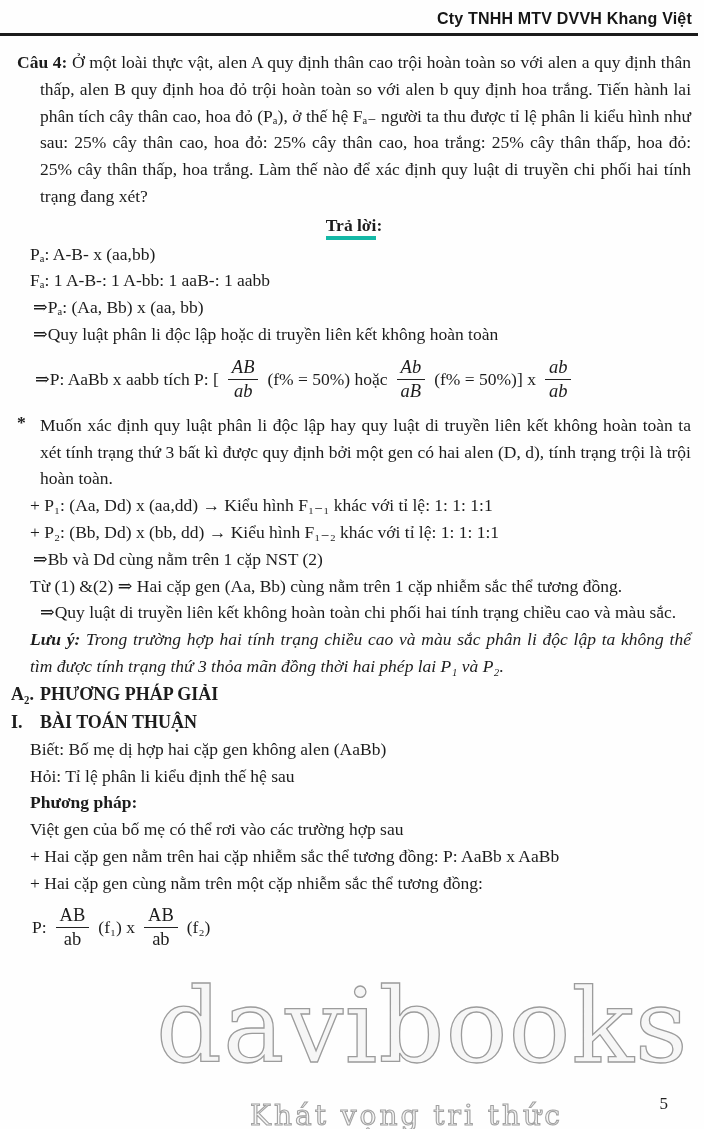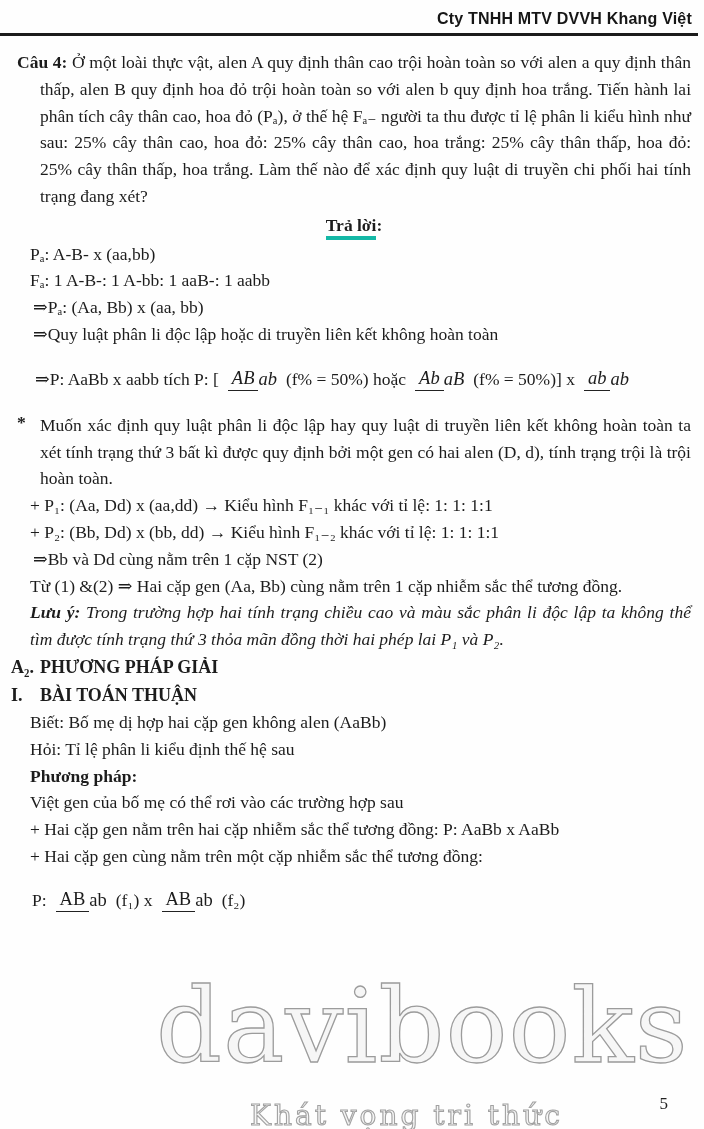--- a/index.html
+++ b/index.html
@@ -29,21 +29,21 @@
   .tra-loi{text-align:center;font-weight:bold;margin:2px 0 2px 0;}
   .tra-loi .u{border-bottom:4px solid #14b8a6;padding-bottom:1px;}
   .in13{margin-left:13px;}   
   .in16{margin-left:16px;}   
   .hang{padding-left:13px;text-indent:10px;text-align:justify;} 
   .star-para{display:flex;align-items:flex-start;}
   .star-para .marker{width:23px;flex:none;font-weight:bold;}
   .star-para .txt{flex:1;text-align:justify;line-height:26.8px;}
   .formula-row{display:flex;align-items:center;height:58px;margin:3px 0 3px 16px;}
   .formula-row2{display:flex;align-items:center;height:58px;margin:2px 0 0 13px;}
-  .frac{display:inline-flex;flex-direction:row;text-align:center;line-height:1.15;margin:0 7px;font-size:18.5px;}
+  .frac{display:inline-flex;flex-direction:column;text-align:center;line-height:1.15;margin:0 7px;font-size:18.5px;}
   .frac .num{border-bottom:1.5px solid #222;padding:0 4px 1px;display:block;}
   .frac .den{display:block;padding-top:1px;}
   .frac-i{font-style:italic;}
   .gap{margin:0 2px;}
   .sec-head{display:flex;font-weight:bold;font-size:18px;margin-left:-6px;line-height:28px;}
   .sec-head .lbl{width:29px;flex:none;}
   .wm-brand{
     position:absolute;left:156px;top:975px;
     font-family:"DejaVu Serif",serif;font-size:103px;line-height:1;
     color:#f6f6f6;-webkit-text-stroke:1.3px #9c9c9c;letter-spacing:1px;
@@ -96,20 +96,21 @@
 
     <div class="star-para">
       <span class="marker">*</span>
       <span class="txt">Muốn xác định quy luật phân li độc lập hay quy luật di truyền liên kết không hoàn toàn ta xét tính trạng thứ 3 bất kì được quy định bởi một gen có hai alen (D, d), tính trạng trội là trội hoàn toàn.</span>
     </div>
 
     <div class="line in13">+ P₁: (Aa, Dd) x (aa,dd) → Kiểu hình F₁₋₁ khác với tỉ lệ: 1: 1: 1:1</div>
     <div class="line in13">+ P₂: (Bb, Dd) x (bb, dd) → Kiểu hình F₁₋₂ khác với tỉ lệ: 1: 1: 1:1</div>
     <div class="line in16">⇒Bb và Dd cùng nằm trên 1 cặp NST (2)</div>
     <div class="line in13">Từ (1) &amp;(2) ⇒ Hai cặp gen (Aa, Bb) cùng nằm trên 1 cặp nhiễm sắc thể tương đồng.</div>
+    <div class="line hang">⇒Quy luật di truyền liên kết không hoàn toàn chi phối hai tính trạng chiều cao và màu sắc.</div>
 
     <div class="line in13 i" style="text-align:justify;"><span class="b">Lưu ý:</span><span> Trong trường hợp hai tính trạng chiều cao và màu sắc phân li độc lập ta không thể tìm được tính trạng thứ 3 thỏa mãn đồng thời hai phép lai P₁ và P₂.</span></div>
 
     <div class="sec-head">
       <span class="lbl">A₂.</span>
       <span>PHƯƠNG PHÁP GIẢI</span>
     </div>
     <div class="sec-head">
       <span class="lbl">I.</span>
       <span>BÀI TOÁN THUẬN</span>

